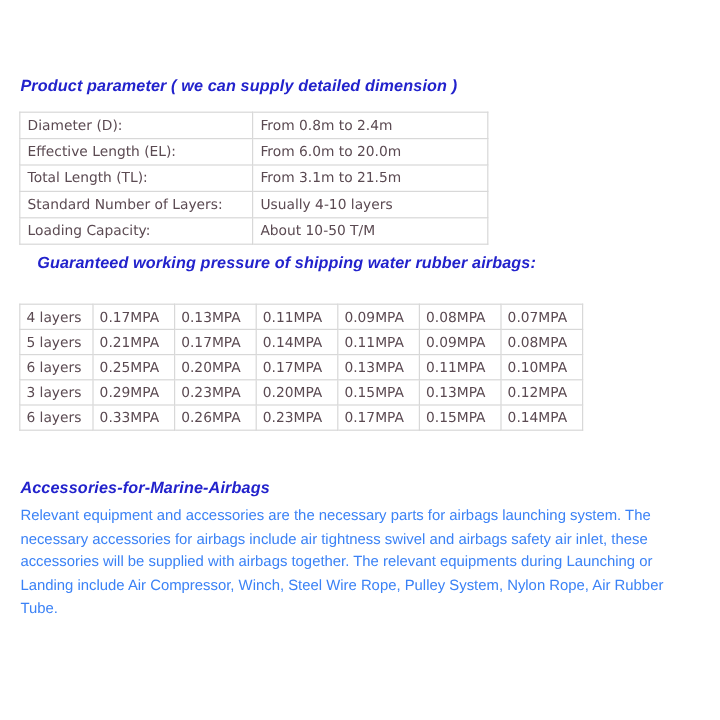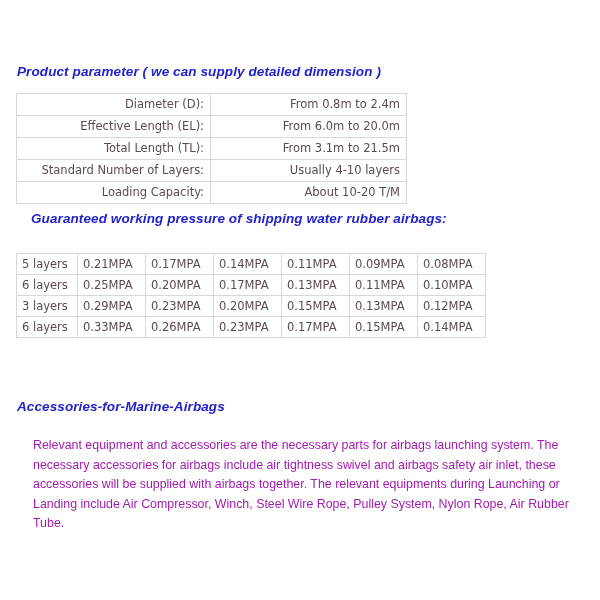--- a/index.html
+++ b/index.html
@@ -59,33 +59,33 @@
     width: 469px;
   }
   .pressure-table td {
     height: 15px;
     padding: 2px 5px 3px 5px;
   }
   .pressure-table .col-type { width: 61px; }
   .pressure-table .col-d { width: 68px; }
 
   .body-paragraph {
-    color: #a21caf;
+    color: #3b82f6;
     font-size: 12.4px;
     line-height: 19.6px;
     font-family: "Liberation Sans", sans-serif;
     width: 545px;
-    margin: 16px;
+    margin: 0;
     padding: 0;
     text-align: left;
   }
 
   
   #heading-product      { position: absolute; left: 17px; top: 64px; }
-  #spec-table-wrap      { position: absolute; left: 16px; top: 93px; text-align: right; }
+  #spec-table-wrap      { position: absolute; left: 16px; top: 93px; }
   #heading-pressure     { position: absolute; left: 31px; top: 211px; }
   #pressure-table-wrap  { position: absolute; left: 16px; top: 253px; }
   #heading-accessories  { position: absolute; left: 17px; top: 399px; }
   #accessories-text     { position: absolute; left: 17px; top: 420px; }
 </style>
 </head>
 <body>
 
 <div class="page">
 
@@ -109,40 +109,49 @@
           <tr>
             <td>Total Length (TL):</td>
             <td>From 3.1m to 21.5m</td>
           </tr>
           <tr>
             <td>Standard Number of Layers:</td>
             <td>Usually 4-10 layers</td>
           </tr>
           <tr>
             <td>Loading Capacity:</td>
-            <td>About 10-20 T/M</td>
+            <td>About 10-50 T/M</td>
           </tr>
         </tbody>
     </table>
   </div>
 
   <h2 class="section-heading" id="heading-pressure">Guaranteed working pressure of shipping water rubber airbags:</h2>
 
   <div id="pressure-table-wrap">
     <table class="pressure-table">
       <colgroup id="pressure-colgroup">
         <col class="col-type">
         <col class="col-d">
         <col class="col-d">
         <col class="col-d">
         <col class="col-d">
         <col class="col-d">
         <col class="col-d">
       </colgroup>
       <tbody id="pressure-table-body">
+          <tr>
+            <td>4 layers</td>
+            <td>0.17MPA</td>
+            <td>0.13MPA</td>
+            <td>0.11MPA</td>
+            <td>0.09MPA</td>
+            <td>0.08MPA</td>
+            <td>0.07MPA</td>
+          </tr>
           <tr>
             <td>5 layers</td>
             <td>0.21MPA</td>
             <td>0.17MPA</td>
             <td>0.14MPA</td>
             <td>0.11MPA</td>
             <td>0.09MPA</td>
             <td>0.08MPA</td>
           </tr>
           <tr>

